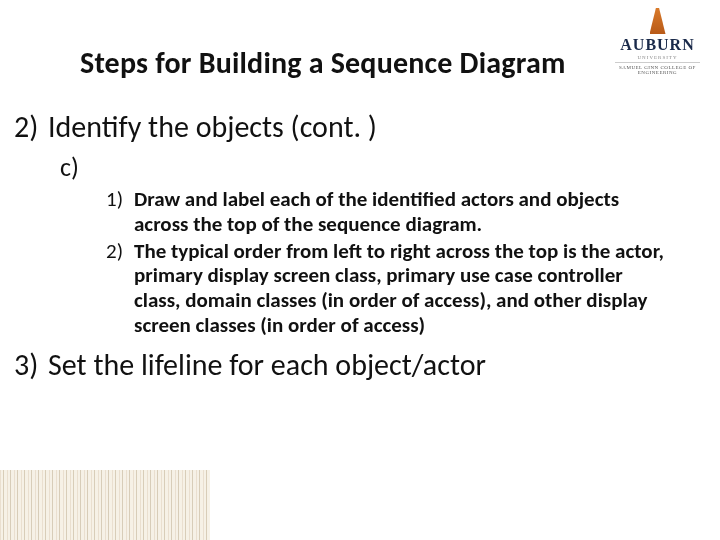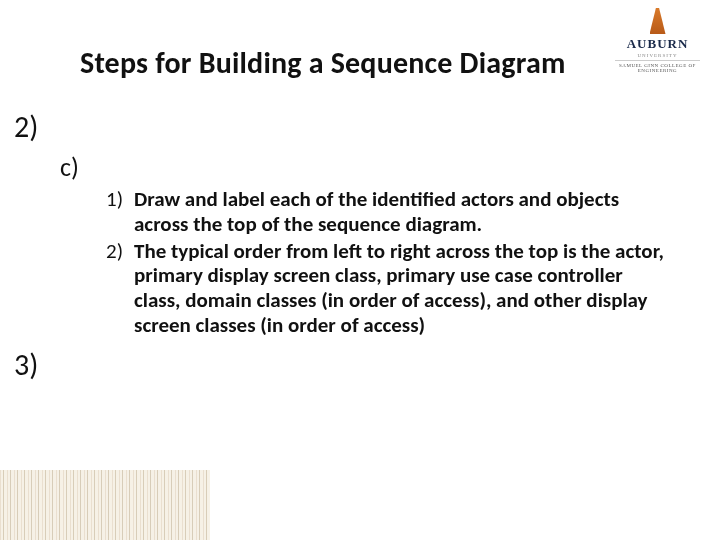--- a/index.html
+++ b/index.html
@@ -37,21 +37,21 @@
     font-family: Georgia, "Times New Roman", serif;
   }
   .logo .tower {
     width: 16px;
     height: 26px;
     margin: 0 auto 2px auto;
     background: linear-gradient(#d97a2a, #b85a18);
     clip-path: polygon(40% 0, 60% 0, 100% 100%, 0 100%);
   }
   .logo .univ {
-    font-size: 13px;
+    font-size: 16px;
     letter-spacing: 1px;
     color: #1a2a4a;
     font-weight: 600;
   }
   .logo .sub1 {
     font-size: 5px;
     letter-spacing: 1px;
     color: #888;
     margin-top: 1px;
   }
@@ -118,36 +118,38 @@
     <div class="univ">AUBURN</div>
     <div class="sub1">UNIVERSITY</div>
     <div class="rule"></div>
     <div class="sub2">SAMUEL GINN COLLEGE OF ENGINEERING</div>
   </div>
 
   <div class="body">
 
     <div class="lvl1">
       <span class="num">2)</span>
+      <span class="txt">Identify the objects (cont. )</span>
     </div>
 
     <div class="lvl2">
       <span class="num">c)</span>
     </div>
 
     <div class="lvl3">
       <span class="num">1)</span>
       <span class="txt">Draw and label each of the identified actors and objects across the top of the sequence diagram.</span>
     </div>
 
     <div class="lvl3">
       <span class="num">2)</span>
       <span class="txt">The typical order from left to right across the top is the actor, primary display screen class, primary use case controller class, domain classes (in order of access), and other display screen classes (in order of access)</span>
     </div>
 
     <div class="lvl1" style="margin-top:8px;">
       <span class="num">3)</span>
+      <span class="txt">Set the lifeline for each object/actor</span>
     </div>
 
   </div>
 
   <div class="stripes"></div>
 </div>
 
 </body></html>

